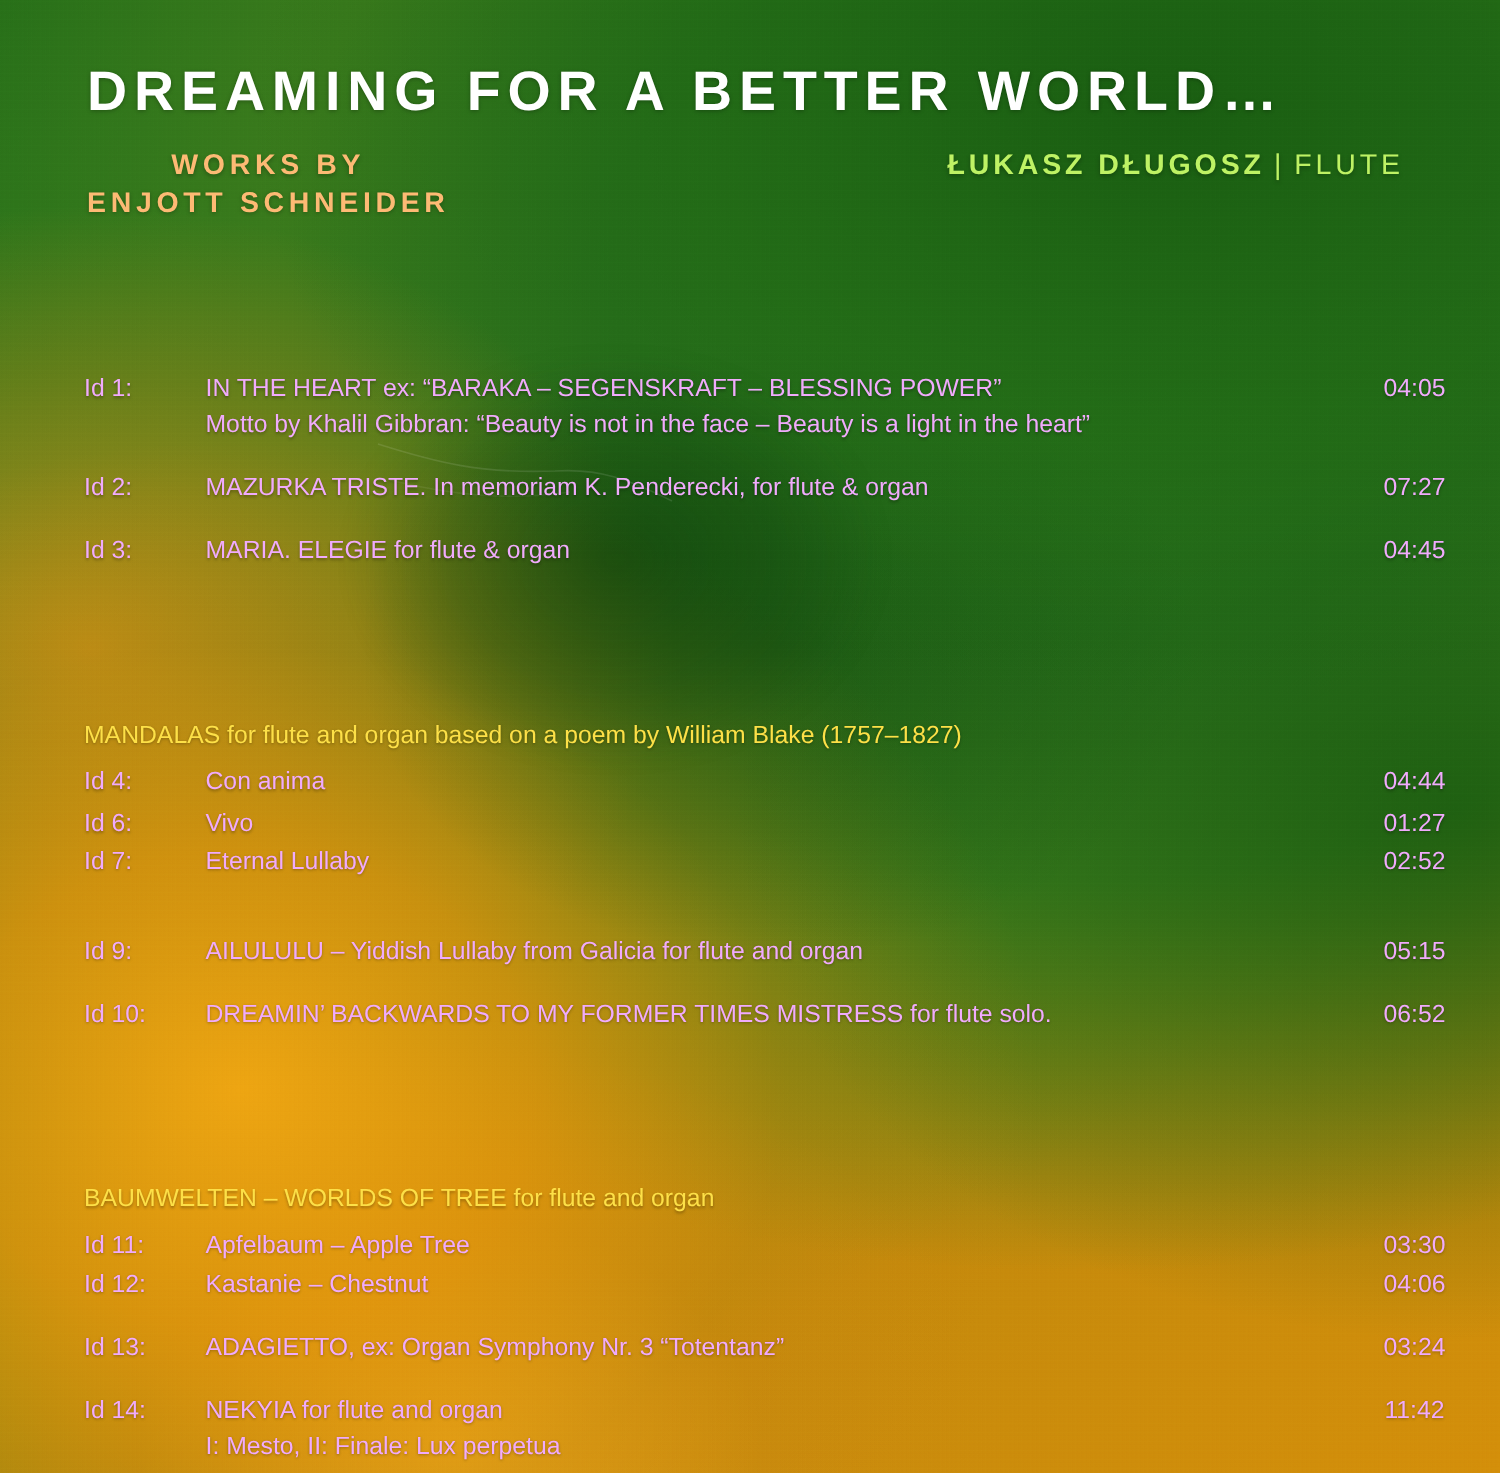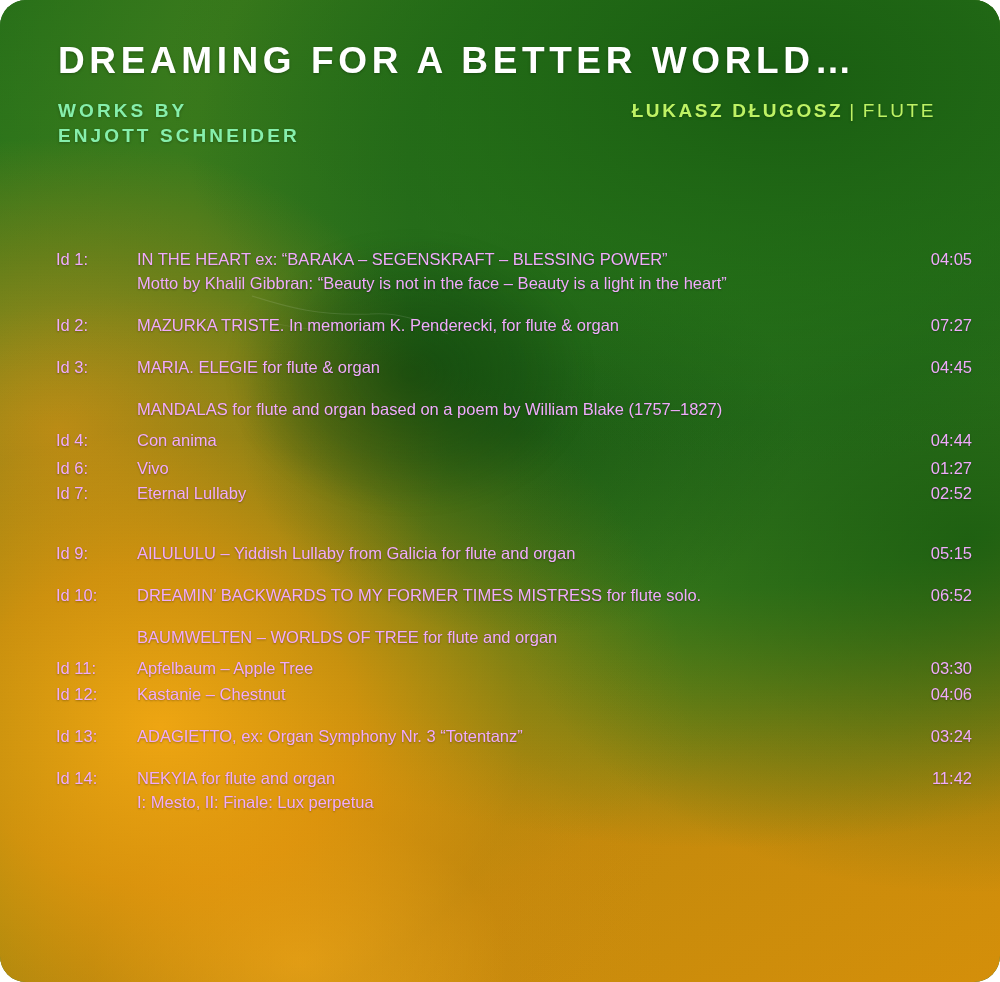--- a/index.html
+++ b/index.html
@@ -12,21 +12,20 @@
     font-family: "Liberation Sans", sans-serif;
     overflow: hidden;
   }
 
   #cover {
     position: relative;
     width: 1000px;
     height: 982px;
     overflow: hidden;
     background: #2d6a1e;
-    border-radius: 26px;
   }
 
   
   .bg-base {
     position: absolute;
     inset: 0;
     background:
       radial-gradient(120% 95% at 72% 18%, #2f7a22 0%, #2a6f1e 26%, #3a7a1c 44%, rgba(90,110,20,0.0) 72%),
       linear-gradient(150deg, #1f6b17 0%, #2b7a1d 22%, #4e7d16 40%, #8f8d10 58%, #c58a0c 76%, #d48f0a 100%);
   }
@@ -91,26 +90,27 @@
     white-space: nowrap;
     text-shadow: 0 1px 3px rgba(0,0,0,0.28);
   }
   .credits {
     display: flex;
     justify-content: space-between;
     align-items: flex-start;
     margin-top: 17px;
   }
   .credits-left {
-    color: #86efac;
+    color: #fdba74;
     font-size: 19px;
     font-weight: bold;
     letter-spacing: 3.1px;
     line-height: 1.35;
     text-shadow: 0 1px 3px rgba(0,0,0,0.28);
+    text-align: center;
   }
   .credits-right {
     color: #bef264;
     font-size: 19px;
     font-weight: bold;
     letter-spacing: 2.6px;
     line-height: 1.35;
     text-align: right;
     text-shadow: 0 1px 3px rgba(0,0,0,0.28);
     padding-right: 30px;
@@ -147,32 +147,33 @@
     flex: 0 0 81px;
     white-space: nowrap;
   }
   .track-row .body {
     flex: 1 1 auto;
     padding-right: 14px;
   }
   .track-row .dur {
     width: 58px;
     flex: 0 0 58px;
-    text-align: right;
+    text-align: center;
     white-space: nowrap;
   }
   .track-row .sub {
     display: block;
   }
   .group-row {
     display: flex;
-    color: #f0abfc;
+    color: #fde047;
     font-size: 16.5px;
     line-height: 1.45;
     text-shadow: 0 1px 2px rgba(0,0,0,0.30);
+    flex-direction: column;
   }
   .group-row .idx { width: 81px; flex: 0 0 81px; }
   .group-row .body { flex: 1 1 auto; }
 
   .gap-lg { height: 18px; }
   .gap-sm { height: 7px; }
   .gap-xs { height: 2px; }
 </style>
 </head>
 <body>

